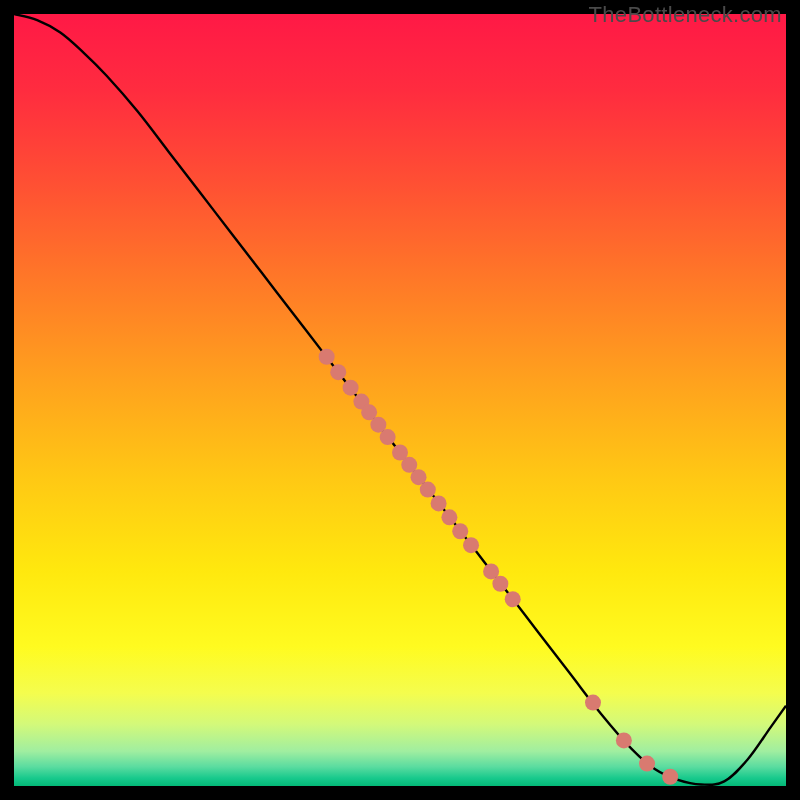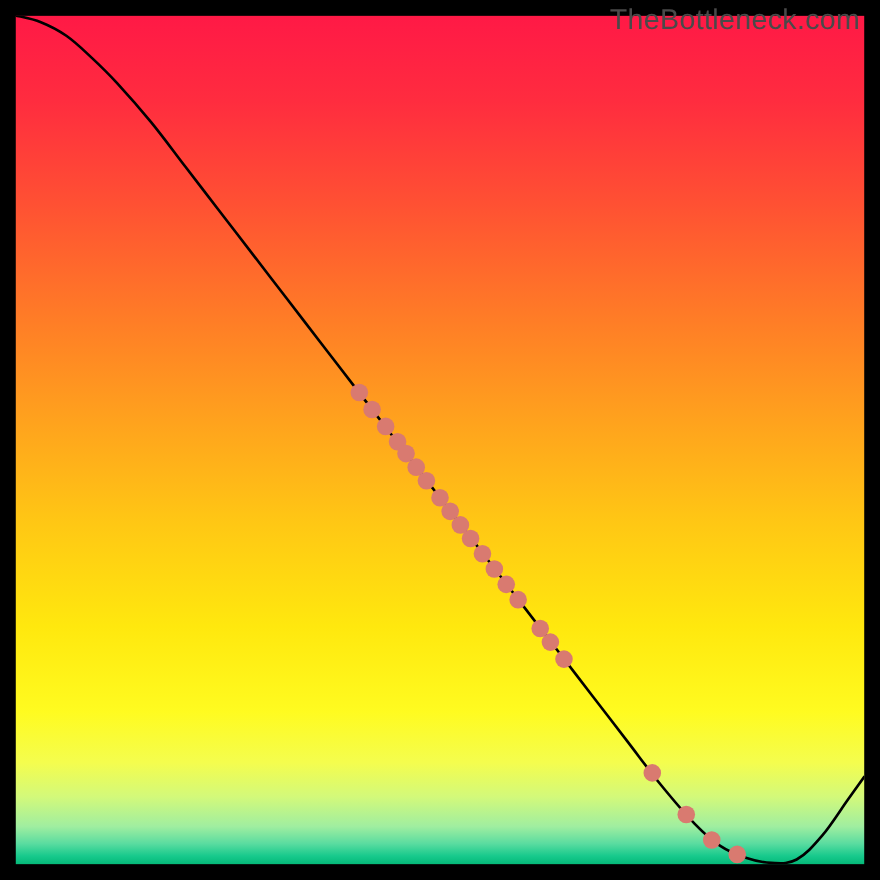--- a/index.html
+++ b/index.html
@@ -27,21 +27,21 @@
   }
   .grad {
     position: absolute;
     inset: 0;
   }
   .credit {
     position: absolute;
     top: 2px;
     right: 18px;
     color: #4a4a4a;
-    font-size: 26px;
+    font-size: 22px;
     letter-spacing: 0.3px;
   }
   svg {
     position: absolute;
     inset: 0;
   }
 </style>
 </head>
 <body>
 

